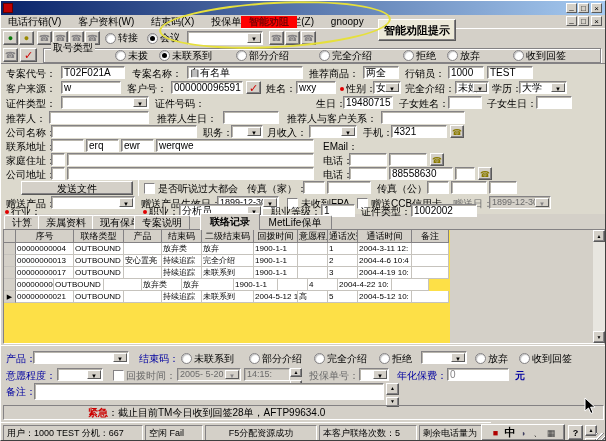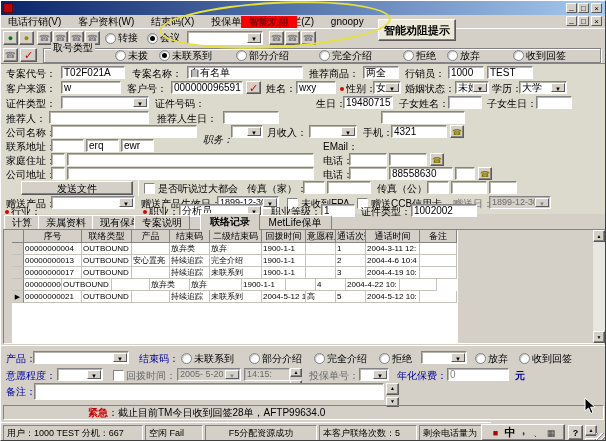--- a/index.html
+++ b/index.html
@@ -141,21 +141,21 @@
     <div class="a inp" data-name="cust-source-field" style="left:60px;top:17px;width:60px;">w</div>
     <span class="a lbl" data-name="cust-no-label" style="left:126px;top:19px;">客户号：</span>
     <div class="a inp" data-name="cust-no-field" style="left:170px;top:17px;width:72px;">000000096591</div>
     <div class="a btn ic g-check" data-name="cust-no-verify-icon" style="left:245px;top:17px;width:15px;height:13px;"></div>
     <span class="a lbl" data-name="name-label" style="left:265px;top:19px;">姓名：</span>
     <div class="a inp" data-name="name-field" style="left:295px;top:17px;width:40px;">wxy</div>
     <div class="a dot" data-name="required-dot-gender" style="left:339px;top:23px;"></div>
     <span class="a lbl" data-name="gender-label" style="left:345px;top:19px;">性别：</span>
     <div class="a inp" data-name="gender-combobox" style="left:372px;top:17px;width:28px;">
       <span>女</span><span class="cbtn" data-name="chevron-down-icon"></span></div>
-    <span class="a lbl" data-name="marital-label" style="left:404px;top:19px;">婚姻状态：</span>
+    <span class="a lbl" data-name="marital-label" style="left:404px;top:19px;">完全介绍：</span>
     <div class="a inp" data-name="marital-combobox" style="left:454px;top:17px;width:34px;">
       <span>未婚</span><span class="cbtn" data-name="chevron-down-icon"></span></div>
     <span class="a lbl" data-name="education-label" style="left:491px;top:19px;">学历：</span>
     <div class="a inp" data-name="education-combobox" style="left:518px;top:17px;width:48px;">
       <span>大学</span><span class="cbtn" data-name="chevron-down-icon"></span></div>
 
     <span class="a lbl" data-name="id-type-label" style="left:5px;top:34px;">证件类型：</span>
     <div class="a inp" data-name="id-type-combobox" style="left:60px;top:32px;width:88px;">
       <span></span><span class="cbtn" data-name="chevron-down-icon"></span></div>
     <span class="a lbl" data-name="id-no-label" style="left:154px;top:34px;">证件号码：</span>
@@ -163,38 +163,40 @@
     <div class="a inp" data-name="birthday-field" style="left:342px;top:32px;width:50px;">19480715</div>
     <span class="a lbl" data-name="child-name-label" style="left:398px;top:34px;">子女姓名：</span>
     <div class="a inp" data-name="child-name-field" style="left:447px;top:32px;width:34px;"></div>
     <span class="a lbl" data-name="child-birth-label" style="left:486px;top:34px;">子女生日：</span>
     <div class="a inp" data-name="child-birth-field" style="left:535px;top:32px;width:36px;"></div>
 
     <span class="a lbl" data-name="referrer-label" style="left:5px;top:49px;">推荐人：</span>
     <div class="a inp" data-name="referrer-field" style="left:48px;top:47px;width:100px;"></div>
     <span class="a lbl" data-name="referrer-birth-label" style="left:156px;top:49px;">推荐人生日：</span>
     <div class="a inp" data-name="referrer-birth-field" style="left:222px;top:47px;width:56px;"></div>
+    <span class="a lbl" data-name="referrer-rel-label" style="left:286px;top:49px;">推荐人与客户关系：</span>
     <div class="a inp" data-name="referrer-rel-field" style="left:380px;top:47px;width:84px;"></div>
 
     <span class="a lbl" data-name="company-label" style="left:5px;top:63px;">公司名称：</span>
     <div class="a inp" data-name="company-field" style="left:50px;top:61px;width:146px;"></div>
-    <span class="a lbl" data-name="job-title-label" style="left:202px;top:70px;font-style:italic;">职务：</span>
+    <span class="a lbl" data-name="job-title-label" style="left:202px;top:63px;">职务：</span>
     <div class="a inp" data-name="job-title-combobox" style="left:230px;top:61px;width:32px;">
       <span></span><span class="cbtn" data-name="chevron-down-icon"></span></div>
     <span class="a lbl" data-name="income-label" style="left:266px;top:63px;">月收入：</span>
     <div class="a inp" data-name="income-combobox" style="left:308px;top:61px;width:48px;">
       <span></span><span class="cbtn" data-name="chevron-down-icon"></span></div>
     <span class="a lbl" data-name="mobile-label" style="left:362px;top:63px;">手机：</span>
     <div class="a inp" data-name="mobile-field" style="left:390px;top:61px;width:56px;">4321</div>
     <div class="a btn ic g-dial" data-name="mobile-dial-icon" style="left:449px;top:61px;width:14px;height:13px;"></div>
 
     <span class="a lbl" data-name="address-label" style="left:5px;top:77px;">联系地址：</span>
     <div class="a inp" data-name="address-seg1-field" style="left:50px;top:75px;width:33px;"></div>
     <div class="a inp" data-name="address-seg2-field" style="left:85px;top:75px;width:33px;">erq</div>
     <div class="a inp" data-name="address-seg3-field" style="left:120px;top:75px;width:33px;">ewr</div>
+    <div class="a inp" data-name="address-seg4-field" style="left:155px;top:75px;width:158px;">werqwe</div>
     <span class="a lbl" data-name="email-label" style="left:322px;top:77px;">EMail：</span>
 
     <span class="a lbl" data-name="home-addr-label" style="left:5px;top:91px;">家庭住址：</span>
     <div class="a inp" data-name="home-addr-prefix-field" style="left:50px;top:89px;width:14px;"></div>
     <div class="a inp" data-name="home-addr-field" style="left:66px;top:89px;width:247px;"></div>
     <span class="a lbl" data-name="phone1-label" style="left:322px;top:91px;">电话：</span>
     <div class="a inp" data-name="phone1-area-field" style="left:348px;top:89px;width:38px;"></div>
     <div class="a inp" data-name="phone1-number-field" style="left:388px;top:89px;width:38px;"></div>
     <div class="a btn ic g-dial" data-name="phone1-dial-icon" style="left:429px;top:89px;width:14px;height:13px;"></div>
 
@@ -248,21 +250,21 @@
   <div class="a" data-name="tab-strip" style="left:2px;top:212px;width:600px;height:16px;">
     <div class="tab" data-name="tab-jisuan" style="left:1px;width:34px;">计算</div>
     <div class="tab" data-name="tab-qinshuziliao" style="left:35px;width:54px;">亲属资料</div>
     <div class="tab" data-name="tab-xianyoubaodan" style="left:89px;width:54px;">现有保单</div>
     <div class="tab" data-name="tab-zhuananshuoming" style="left:131px;width:54px;">专案说明</div>
     <div class="tab active" data-name="tab-lianluojilu" style="left:197px;width:58px;">联络记录</div>
     <div class="tab" data-name="tab-metlifebaodan" style="left:255px;width:72px;">MetLife保单</div>
   </div>
 
   <div class="a" data-name="contact-records-panel" style="left:2px;top:228px;width:602px;height:115px;background:#d4d0c8;border:1px solid #848284;border-bottom-color:#fff;">
-    <div id="contact-table" class="a" data-name="contact-records-table" style="left:8px;top:0;width:446px;height:113px;background:#ffffff;overflow:hidden;">
+    <div id="contact-table" class="a" data-name="contact-records-table" style="left:0;top:0;width:446px;height:113px;background:#fde047;overflow:hidden;">
         <div class="tr th" data-name="table-header-row">
           <div class="td" data-name="column-header" style="width: 12px;"></div>
           <div class="td" data-name="column-header" style="width: 58px;">序号</div>
           <div class="td" data-name="column-header" style="width: 50px;">联络类型</div>
           <div class="td" data-name="column-header" style="width: 38px;">产品</div>
           <div class="td" data-name="column-header" style="width: 40px;">结束码</div>
           <div class="td" data-name="column-header" style="width: 52px;">二级结束码</div>
           <div class="td" data-name="column-header" style="width: 44px;">回拨时间</div>
           <div class="td" data-name="column-header" style="width: 30px;">意愿程度</div>
           <div class="td" data-name="column-header" style="width: 30px;">通话次数</div>

